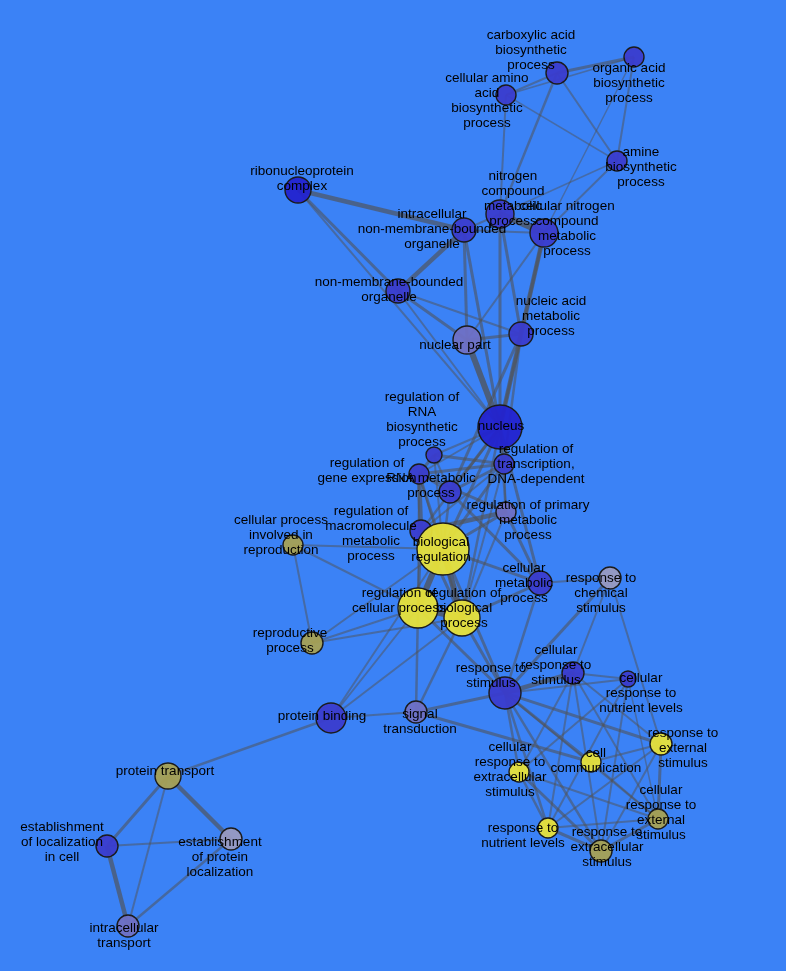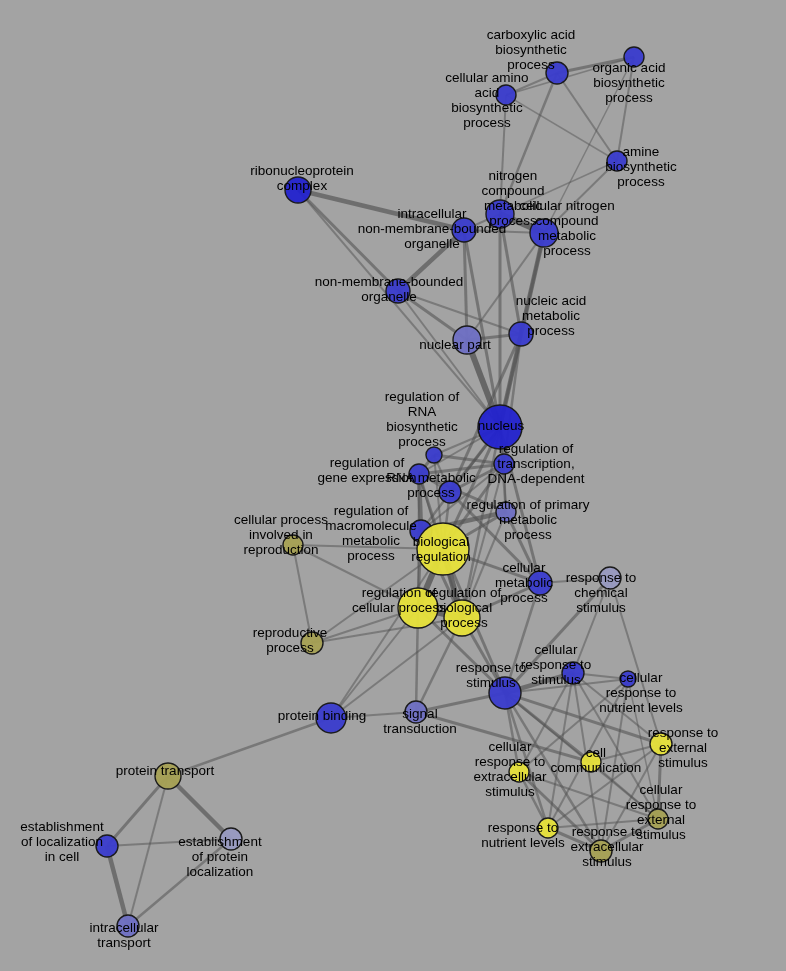--- a/index.html
+++ b/index.html
@@ -1,16 +1,16 @@
 <!DOCTYPE html>
 <html><head>
 <meta charset="utf-8">
 <style>
   html, body { margin: 0; padding: 0; background: #ffffff; }
-  .canvas-wrap { width: 786px; height: 971px; position: relative; background: #a3a3a3; overflow: hidden; }
+  .canvas-wrap { width: 786px; height: 971px; position: relative; background: #3b82f6; overflow: hidden; }
   svg { display: block; }
   .nlabel {
     font-family: "Liberation Sans", "DejaVu Sans", sans-serif;
     font-size: 13.5px;
     fill: #000000;
     text-anchor: middle;
     pointer-events: none;
   }
 </style>
 </head>

